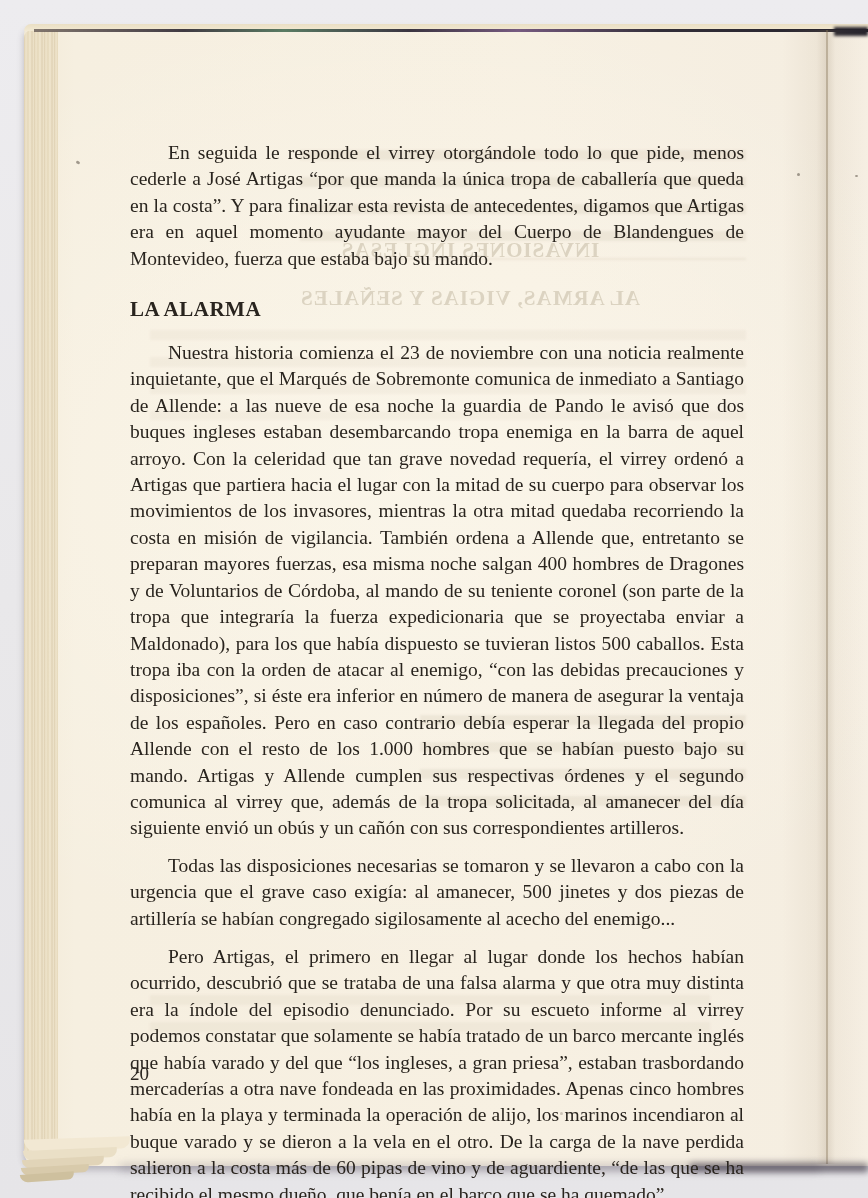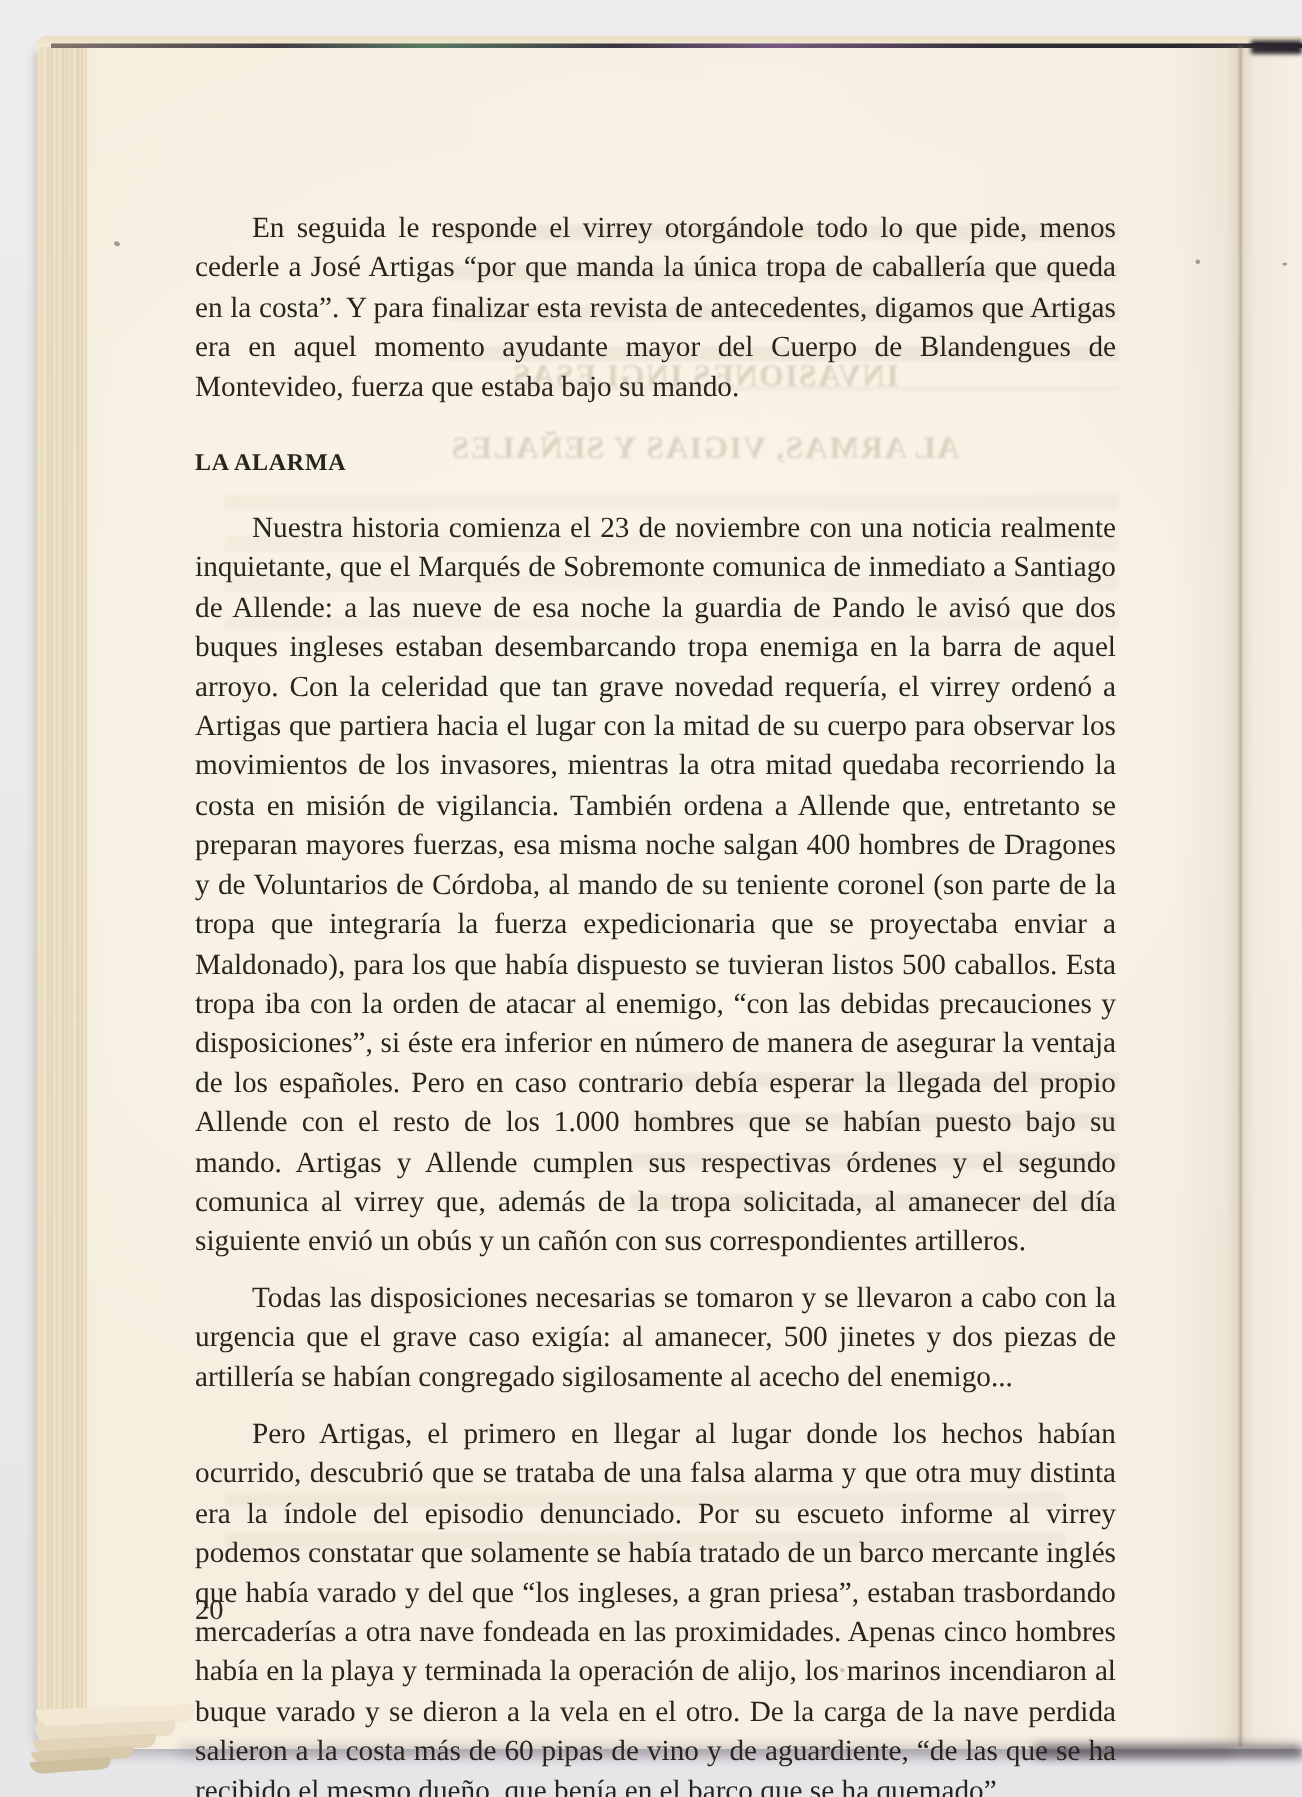--- a/index.html
+++ b/index.html
@@ -94,21 +94,21 @@
   .br3{left:420px;top:715px;width:326px;height:95px;}
   .br4{left:150px;top:995px;width:560px;height:48px;opacity:.7;}
   
   .text-layer{
     position:absolute;left:130px;top:140px;width:614px;
     color:#29241e;font-size:19.5px;line-height:26.4px;
     text-align:justify;
   }
   .text-layer p{margin:0;text-indent:38px;}
   .text-layer h2{
-    margin:24px 0 18px 0;font-size:16px;line-height:26px;
+    margin:24px 0 18px 0;font-size:21px;line-height:26px;
     letter-spacing:0.5px;font-weight:bold;text-indent:0;
   }
   .text-layer .p3{margin-top:11px;}
   .text-layer .p4{margin-top:12px;}
   .page-number{
     position:absolute;left:130px;top:1063px;
     color:#2c2721;font-size:19px;
   }
   
   .speck{position:absolute;background:rgba(90,80,70,0.55);border-radius:50%;}

